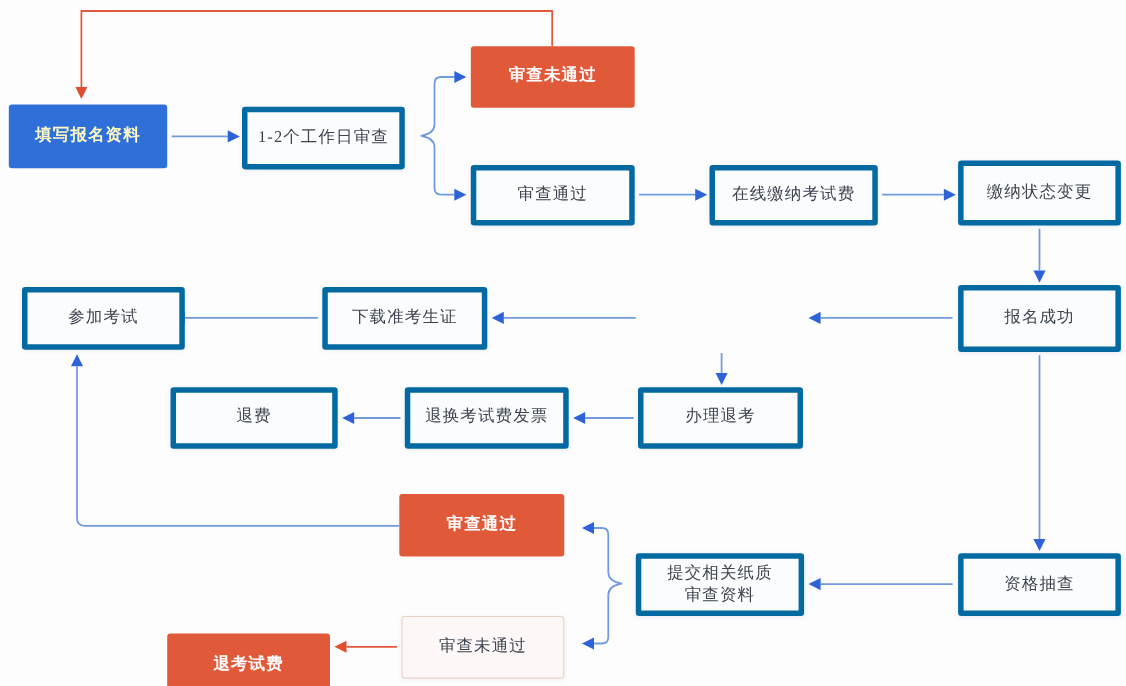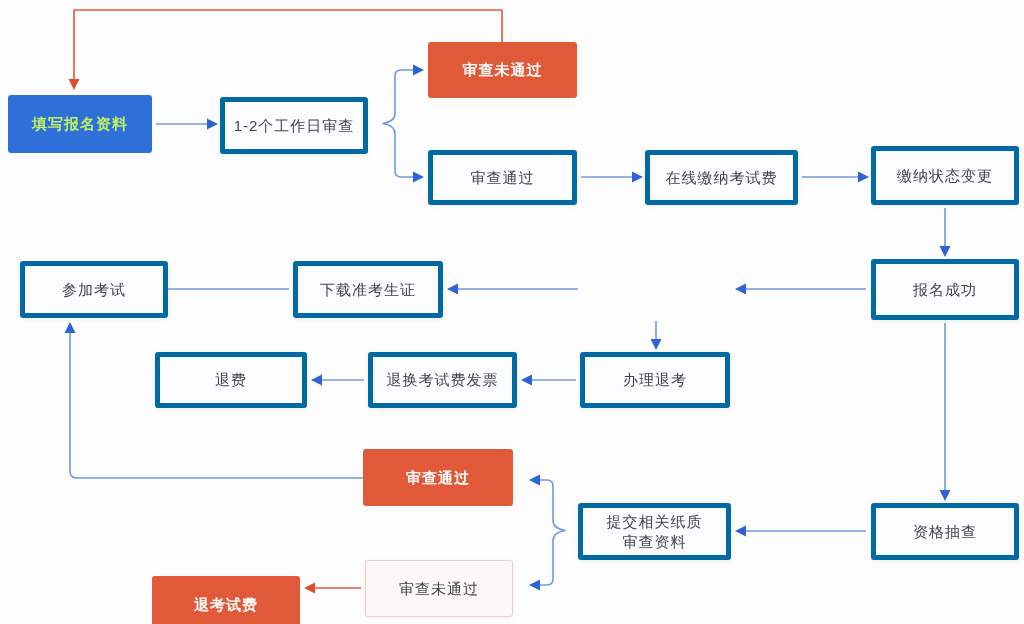--- a/index.html
+++ b/index.html
@@ -4,23 +4,23 @@
 <style>
   html,body{margin:0;padding:0;background:#fff;}
   #stage{
     position:relative;width:1024px;height:624px;background:#fdfdfe;
     font-family:"Liberation Sans","DejaVu Sans",sans-serif;overflow:hidden;
   }
   #edges{position:absolute;left:0;top:0;width:1024px;height:624px;}
   .node{
     position:absolute;box-sizing:border-box;display:flex;flex-direction:column;
     align-items:center;justify-content:center;text-align:center;
-    font-size:15px;letter-spacing:1px;border-radius:3px;line-height:1.3;
+    font-size:15px;letter-spacing:1px;border-radius:3px;line-height:1.3;font-family:Liberation Serif, serif;
   }
-  .style-blue{background:#2E6FD8;color:#bef264;font-weight:bold;}
+  .style-blue{background:#2E6FD8;color:#fef9c3;font-weight:bold;}
   .style-red{background:#E05A3A;color:#fff;font-weight:bold;}
   .style-light{background:#FBFCFD;border:5px solid #0369a1;color:#3D4450;
     box-shadow:0 1px 5px rgba(160,170,190,0.18);}
   .style-pink{background:#FDF8F7;border:1px solid #EAD0C9;color:#3D4450;
     box-shadow:0 1px 5px rgba(200,170,165,0.15);}
   
   .n0 {left:8px;  top:95px; width:144px;height:58px;}
   .n1 {left:220px;top:97px; width:148px;height:57px;}
   .n2 {left:428px;top:42px; width:149px;height:56px;}
   .n3 {left:428px;top:150px;width:149px;height:55px;}

